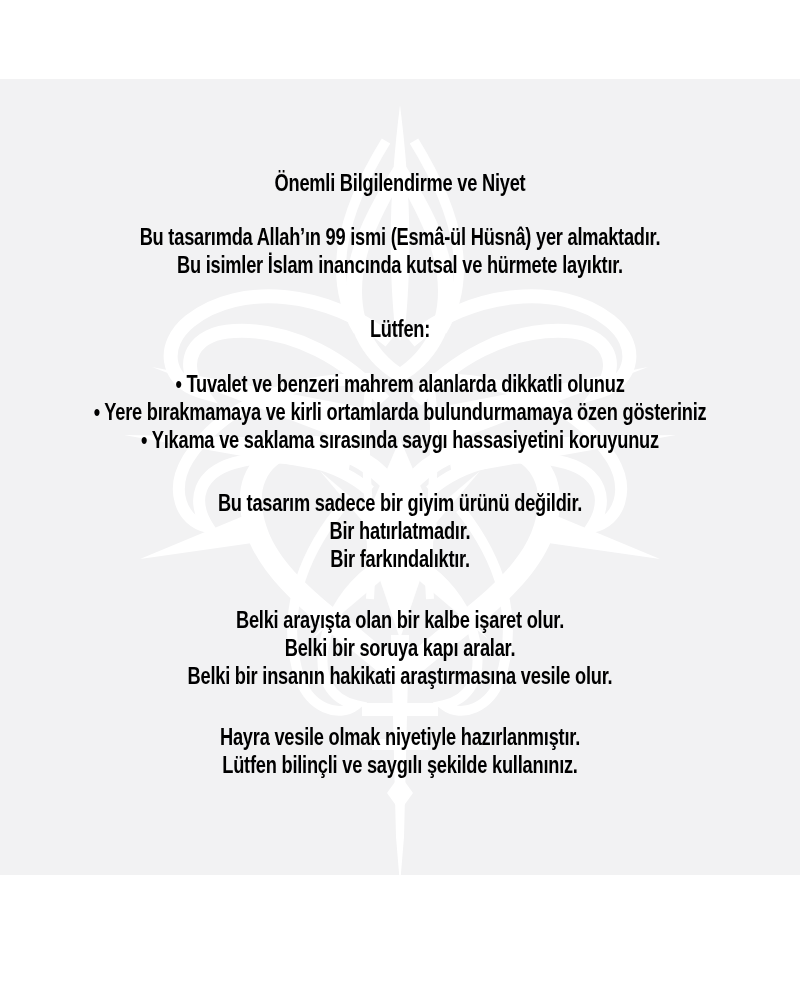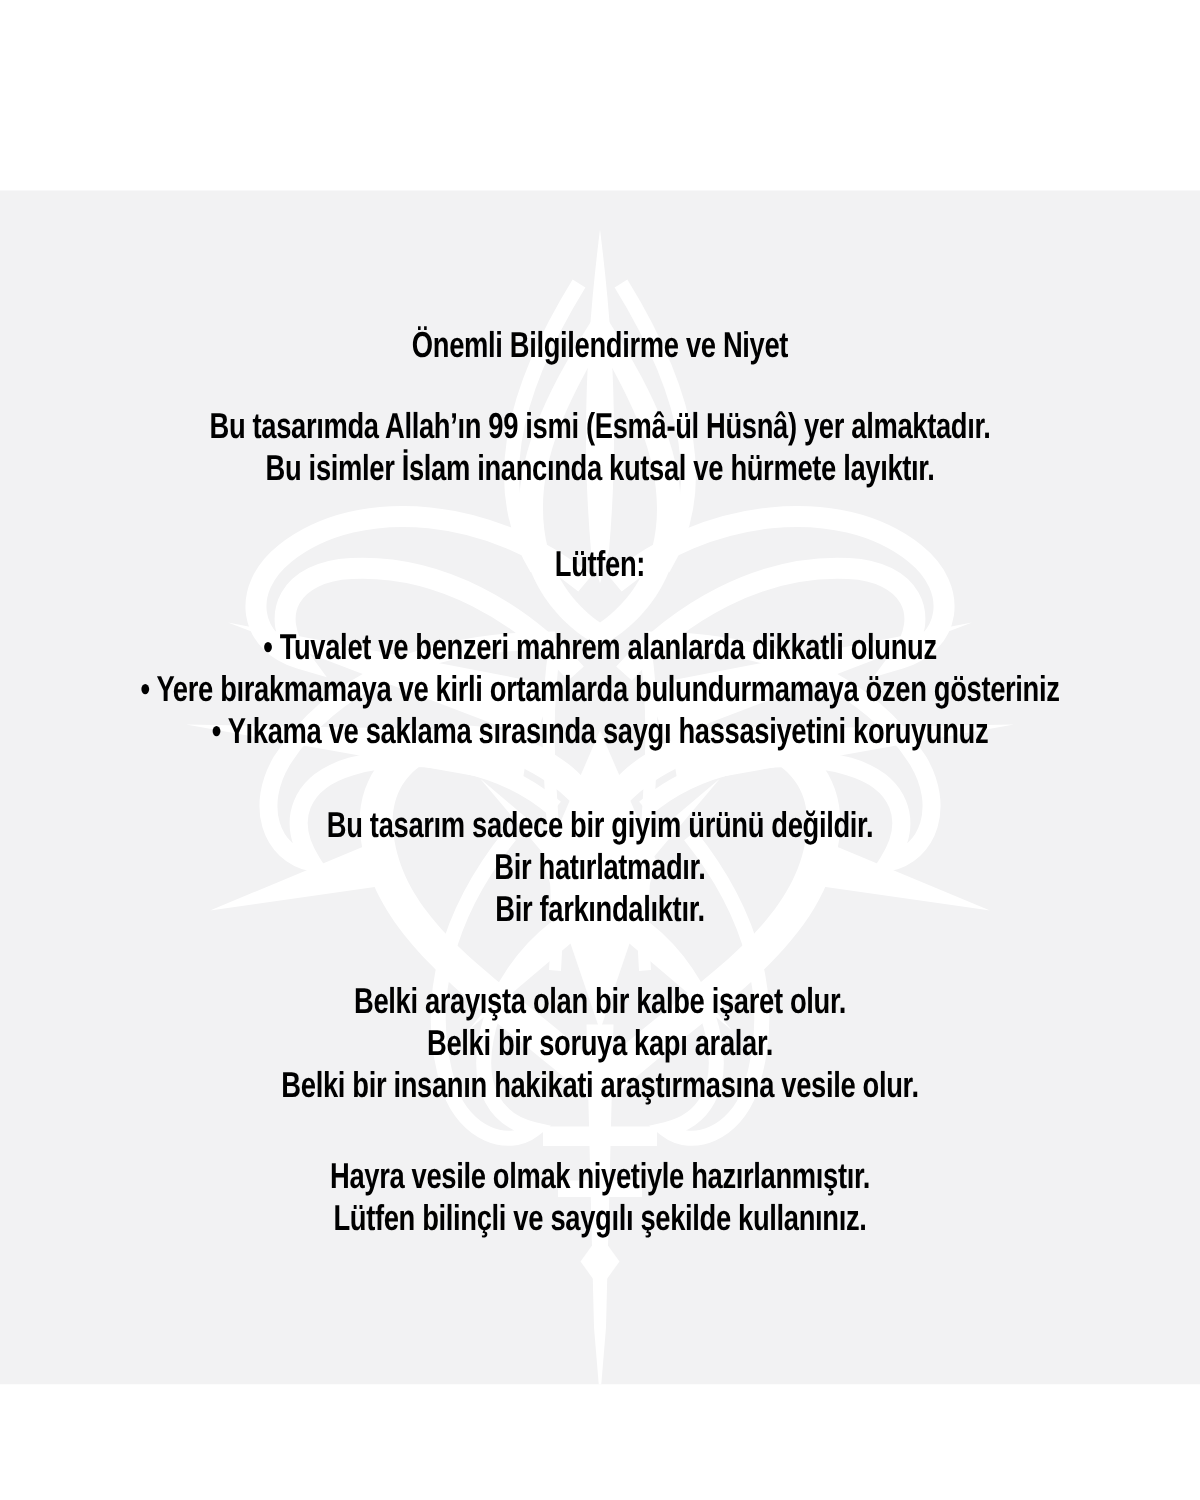--- a/index.html
+++ b/index.html
@@ -7,21 +7,20 @@
     padding: 0;
     background: #ffffff;
   }
   .canvas {
     position: relative;
     width: 800px;
     height: 875px;
     background: #ffffff;
     overflow: hidden;
     font-family: "Liberation Sans", sans-serif;
-    margin-top: 48px;
   }
   .panel {
     position: absolute;
     left: 0;
     top: 79px;
     width: 800px;
     height: 833px;
     background: #f2f2f3;
     overflow: hidden;
   }

